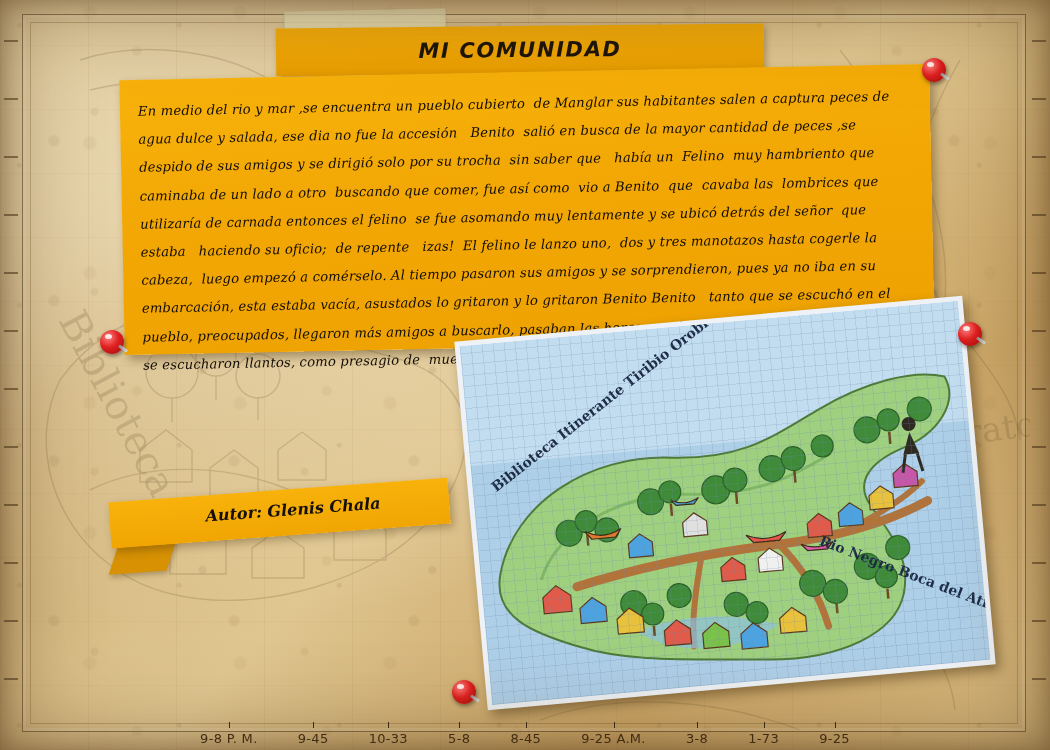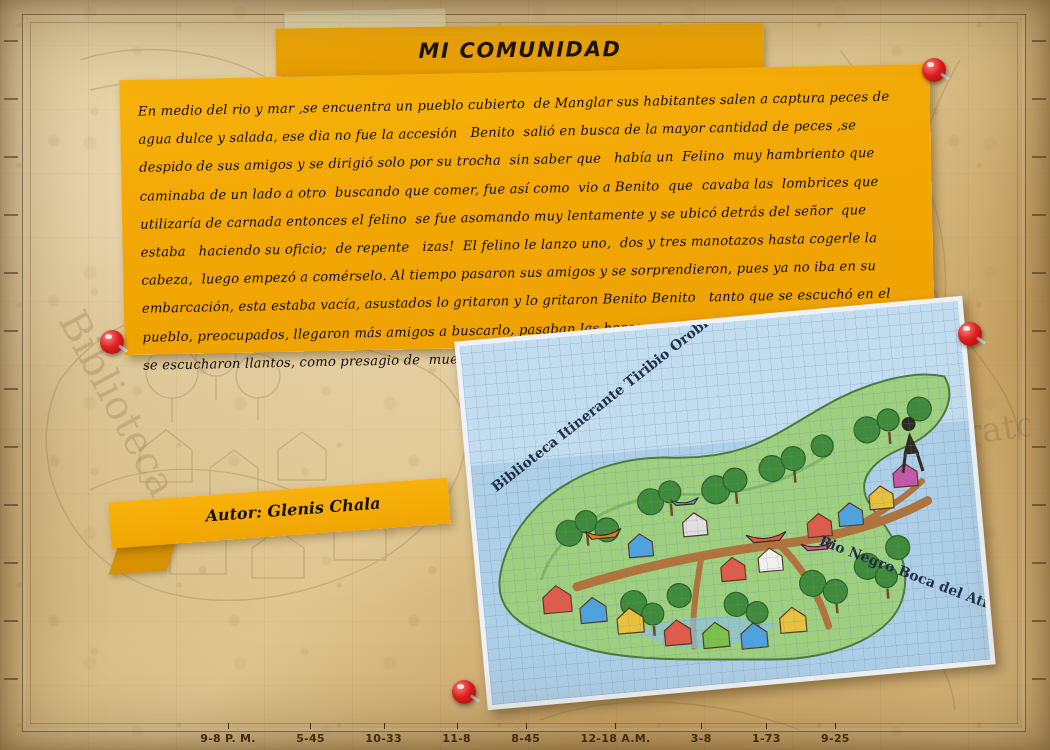--- a/index.html
+++ b/index.html
@@ -238,22 +238,22 @@
     left: 0; bottom: 0;
     width: 1050px; height: 24px;
     display: flex;
     align-items: center;
     justify-content: space-around;
     padding: 0 180px;
     box-sizing: border-box;
   }
   .ruler-mark {
     font-family: "DejaVu Sans", sans-serif;
-    font-size: 11px;
-    font-weight: bold;
+    font-size: 13px;
+    font-weight: normal;
     color: #3a2a12;
     letter-spacing: 0.3px;
     position: relative;
   }
   .ruler-mark::before {
     content: "";
     position: absolute;
     left: 50%; top: -9px;
     width: 1px; height: 6px;
     background: #3a2a12;
@@ -515,24 +515,24 @@
     <div class="needle"></div>
   </div>
   <div class="pin" style="left:452px; top:680px;">
     <div class="head"></div>
     <div class="shine"></div>
     <div class="needle"></div>
   </div>
 
   <div id="ruler">
     <span class="ruler-mark">9-8 P. M.</span>
-    <span class="ruler-mark">5-45</span>
+    <span class="ruler-mark">9-45</span>
     <span class="ruler-mark">10-33</span>
-    <span class="ruler-mark">11-8</span>
+    <span class="ruler-mark">5-8</span>
     <span class="ruler-mark">8-45</span>
-    <span class="ruler-mark">12-18 A.M.</span>
+    <span class="ruler-mark">9-25 A.M.</span>
     <span class="ruler-mark">3-8</span>
     <span class="ruler-mark">1-73</span>
     <span class="ruler-mark">9-25</span>
   </div>
 
   <div id="vignette"></div>
 </div>
 
 </body></html>

